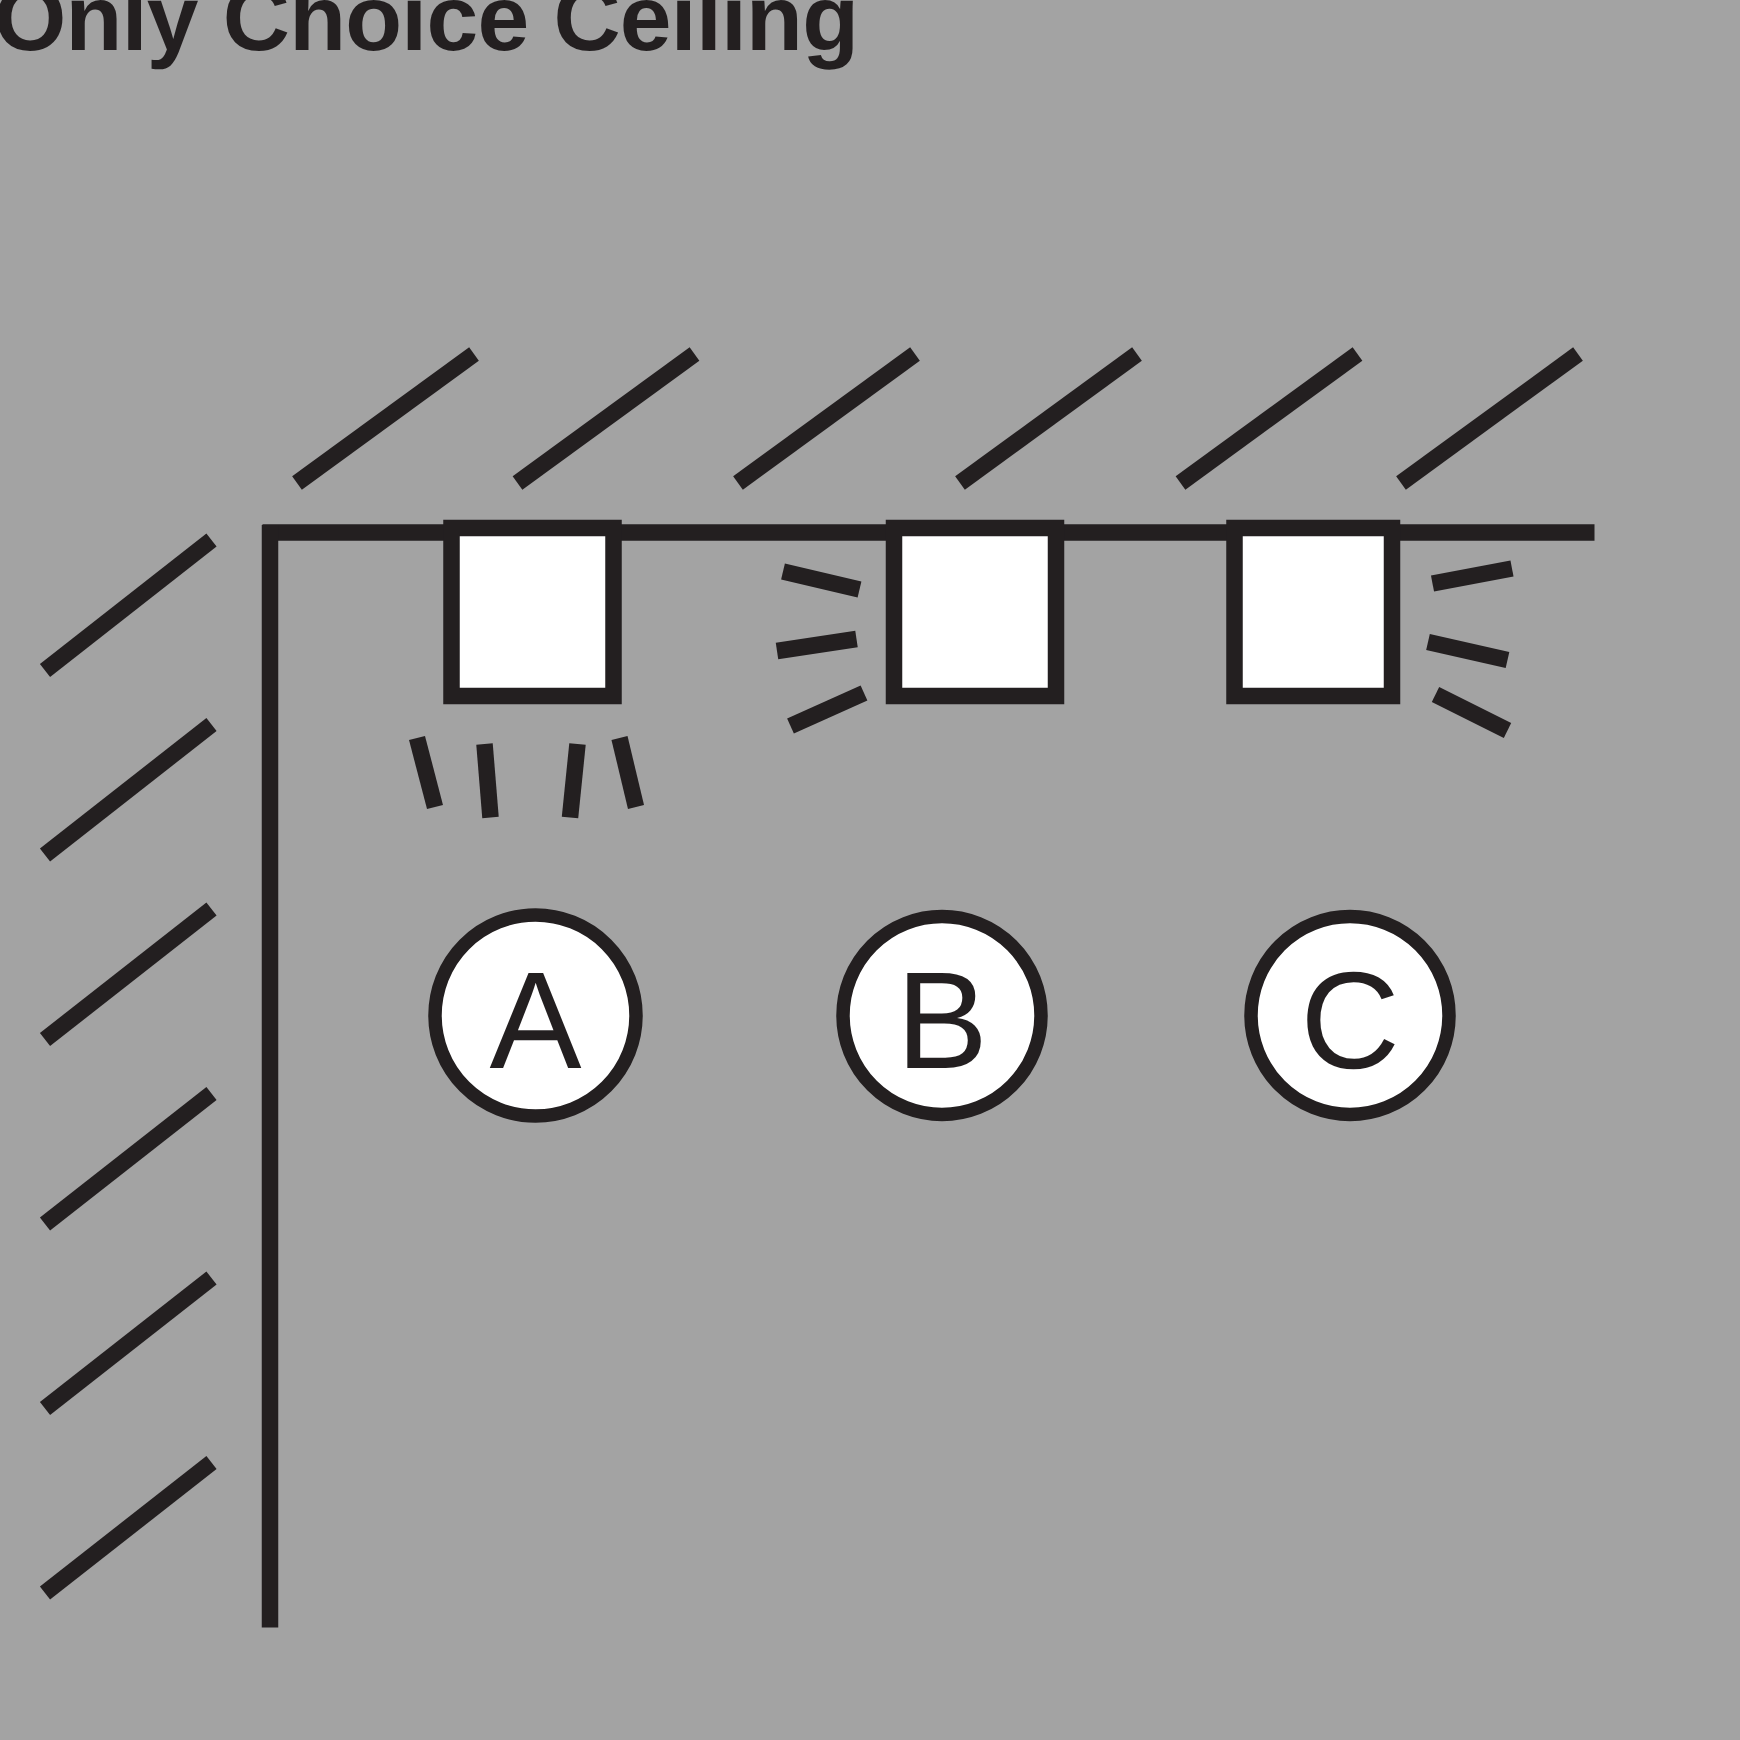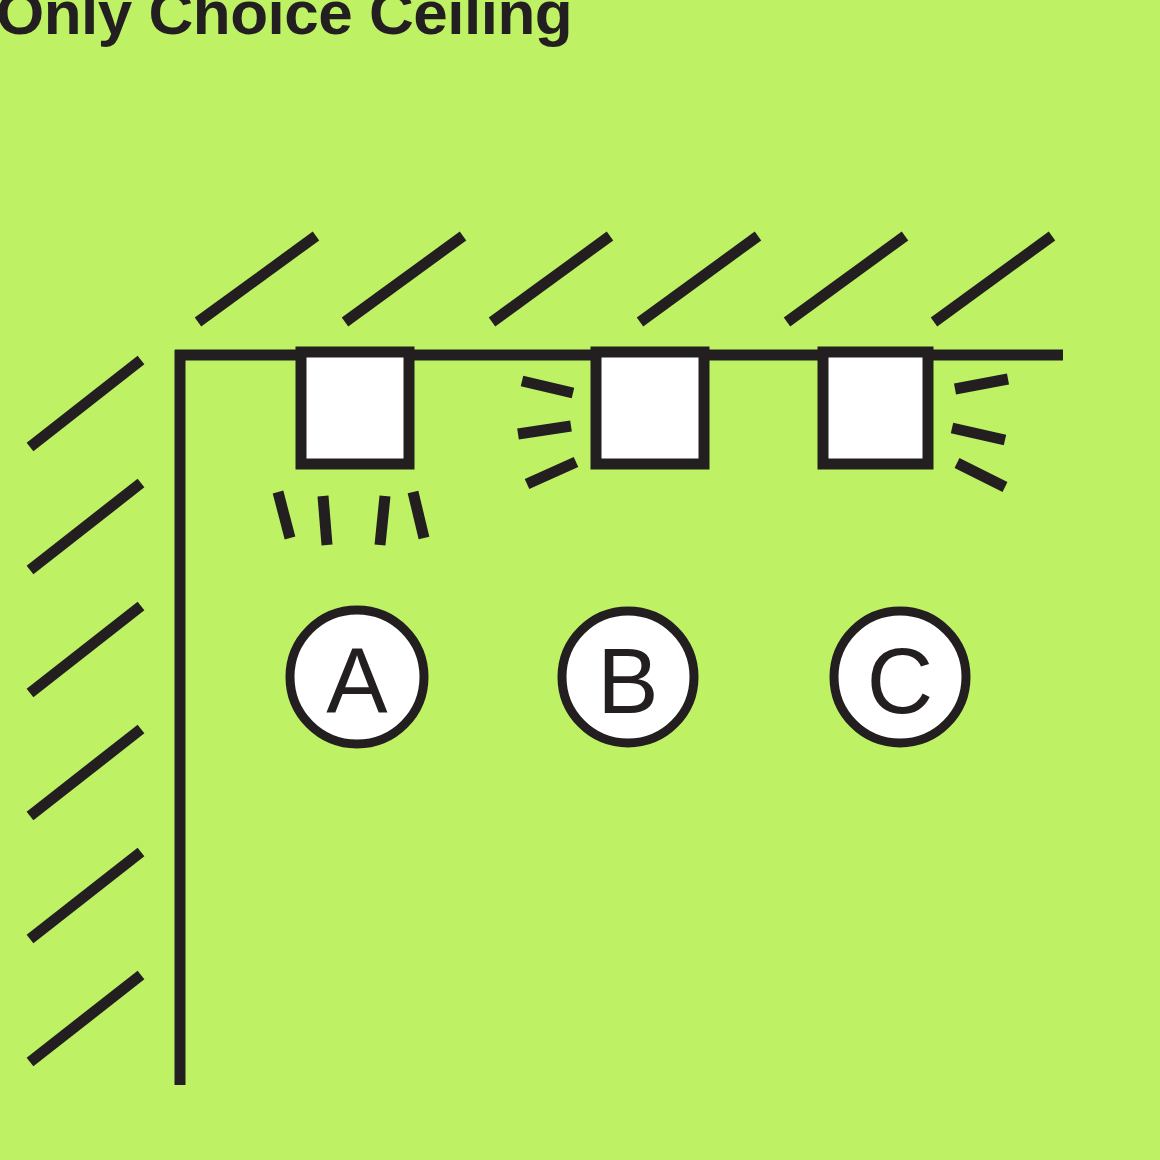--- a/index.html
+++ b/index.html
@@ -12,21 +12,21 @@
     width: 1160px;
     height: 1160px;
     overflow: hidden;
     font-family: "Liberation Sans", sans-serif;
     color: #231f20;
   }
   #stage {
     position: relative;
     width: 1160px;
     height: 1160px;
-    background: #bef264;
+    background: #a3a3a3;
   }
   .title {
     position: absolute;
     left: -4px;
     top: -18px;
     font-family: "Liberation Sans", sans-serif;
     font-size: 62px;
     font-weight: 700;
     letter-spacing: -0.5px;
     color: #231f20;

